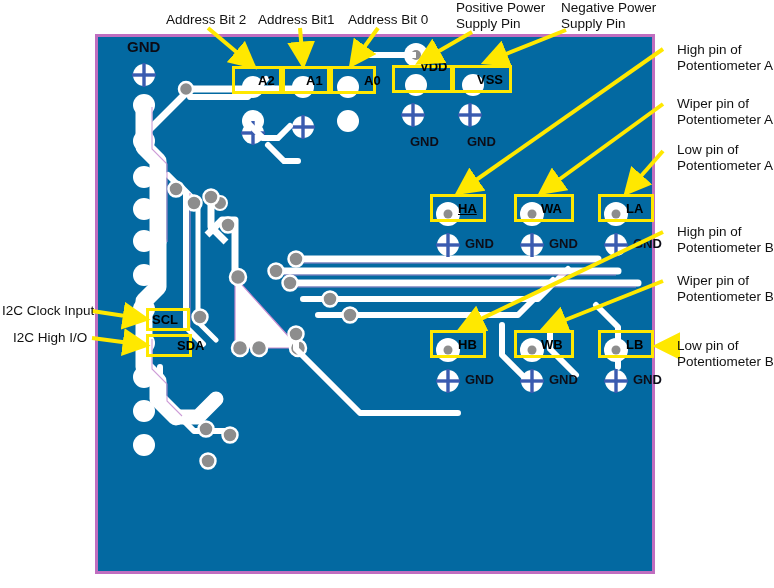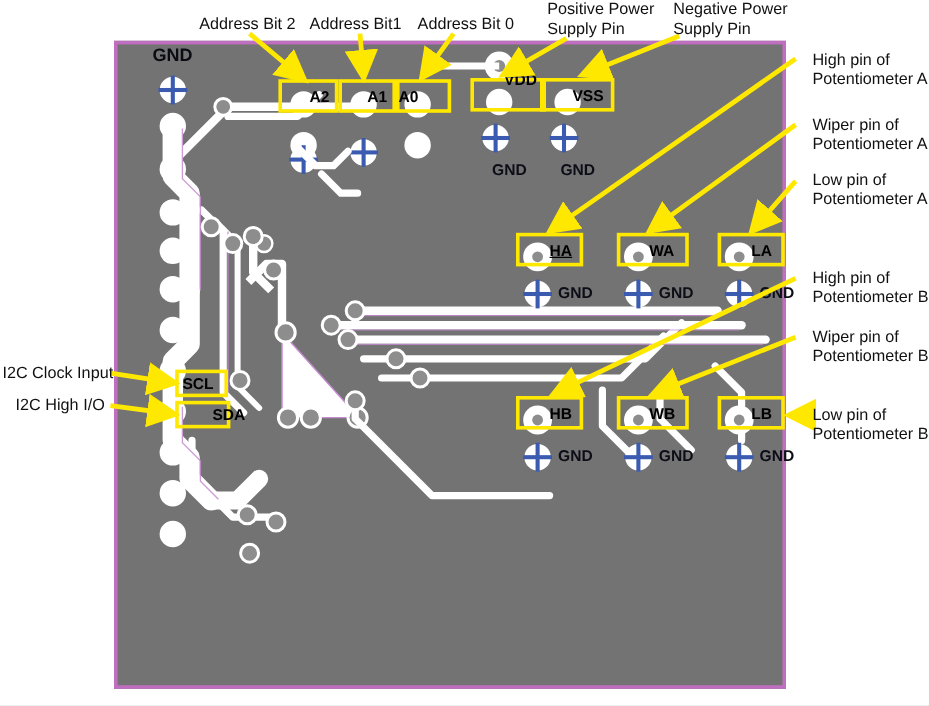--- a/index.html
+++ b/index.html
@@ -18,21 +18,21 @@
     overflow: hidden;
   }
 
   
   #pcb-board {
     position: absolute;
     left: 95px;
     top: 34px;
     width: 560px;
     height: 540px;
-    background: #737373;
+    background: #0369a1;
     border: 3px solid #c06ec0;
     box-sizing: border-box;
   }
   #pcb-svg {
     position: absolute;
     left: 0;
     top: 0;
   }
 
   
@@ -257,21 +257,21 @@
     <div class="silk gnd-small" style="left:535px; top:335px;">GND</div>
   </div>
 
   <div class="hl-box" style="left:232px; top:66px; width:50px; height:28px;"></div>
   <div class="pin-label" style="left:258px; top:73px;">A2</div>
 
   <div class="hl-box" style="left:282px; top:66px; width:48px; height:28px;"></div>
   <div class="pin-label" style="left:306px; top:73px;">A1</div>
 
   <div class="hl-box" style="left:330px; top:66px; width:46px; height:28px;"></div>
-  <div class="pin-label" style="left:332px; top:73px;">A0</div>
+  <div class="pin-label" style="left:364px; top:73px;">A0</div>
 
   <div class="hl-box" style="left:392px; top:65px; width:63px; height:28px;"></div>
   <div class="pin-label" style="left:420px; top:59px;text-align:right;">VDD</div>
 
   <div class="hl-box" style="left:450px; top:65px; width:62px; height:28px;"></div>
   <div class="pin-label" style="left:477px; top:72px;">VSS</div>
 
   <div class="hl-box" style="left:430px; top:194px; width:56px; height:28px;"></div>
   <div class="pin-label" style="left:458px; top:201px;text-decoration:underline;">HA</div>
 

